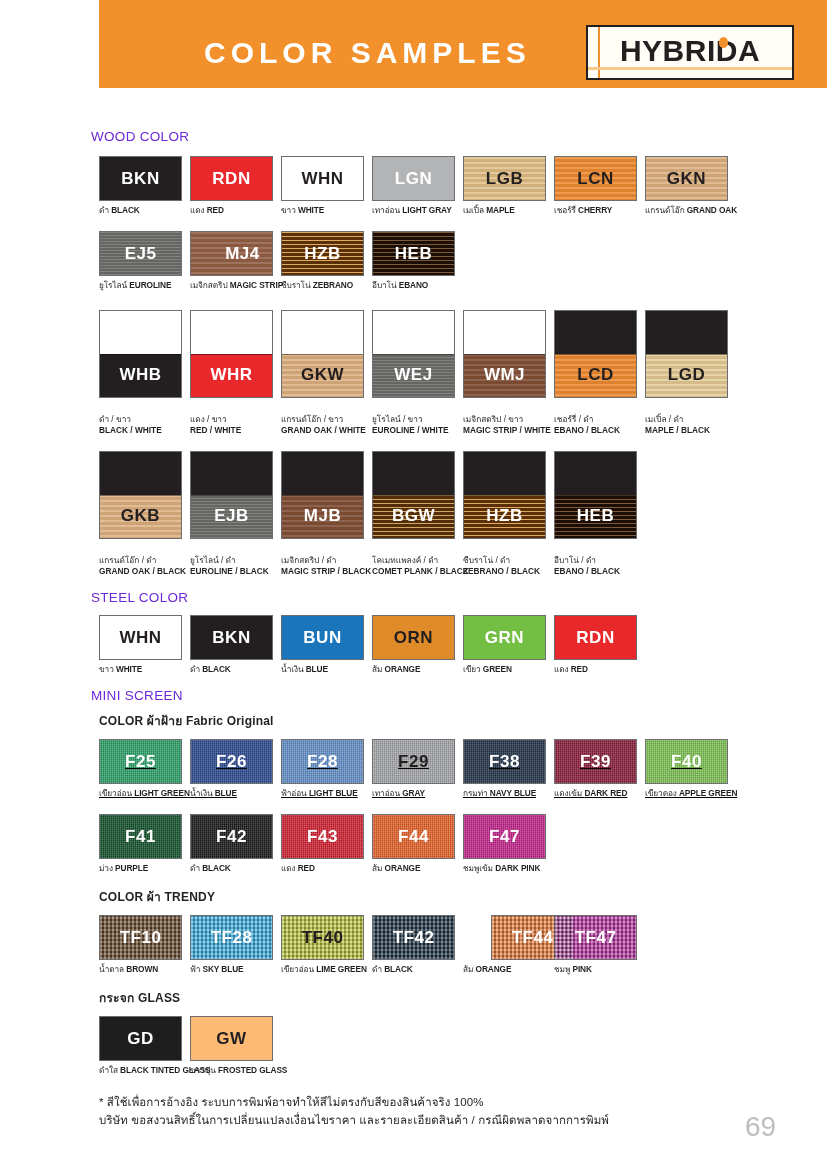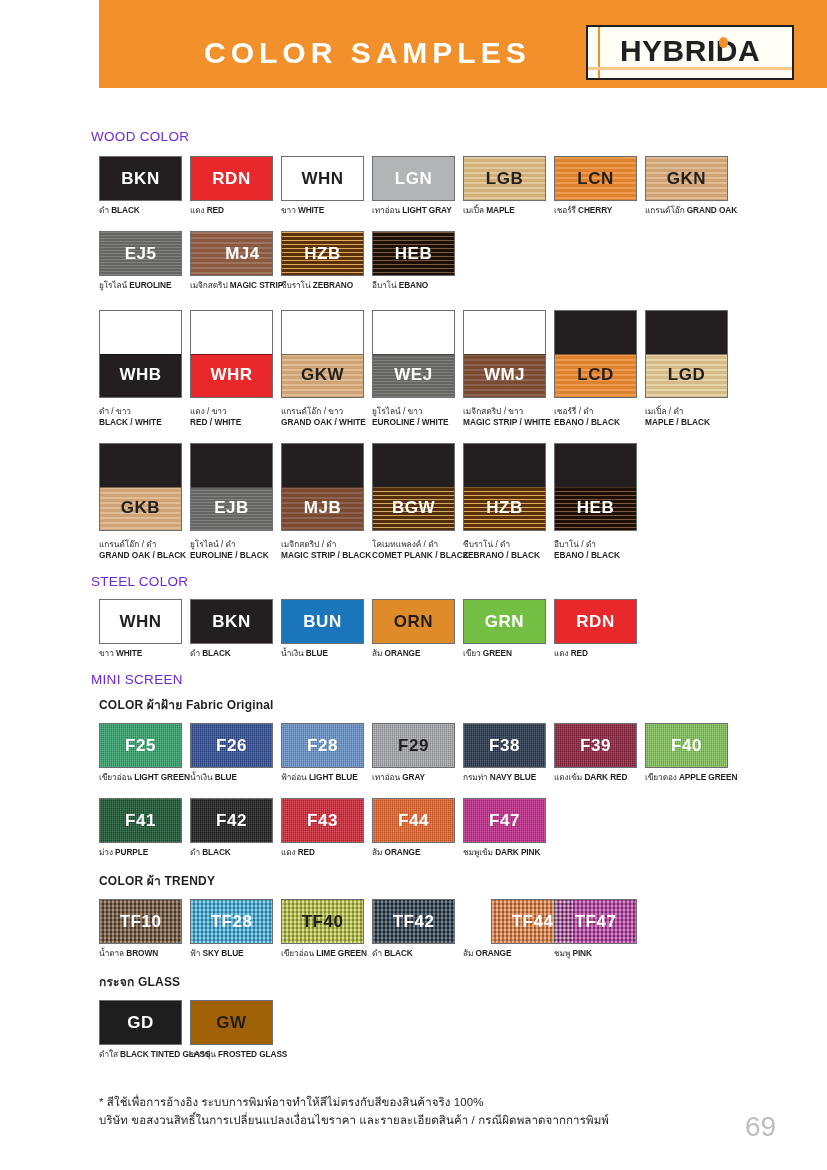--- a/index.html
+++ b/index.html
@@ -77,21 +77,21 @@
 
   .half-top { position: absolute; left: 0; top: 0; width: 100%; height: 50%; z-index: 1; }
   .half-bot { position: absolute; left: 0; bottom: 0; width: 100%; height: 50%; z-index: 1; }
   .split-line { position: absolute; left: 0; top: 50%; width: 100%; height: 1px; background: rgba(0,0,0,.45); z-index: 2; }
 
   .label {
     font-size: 8.3px; color: #231f20; line-height: 11px;
     margin-top: 4px; letter-spacing: -0.1px; white-space: nowrap;
   }
   .label b { font-weight: bold; }
-  .label-2 { font-size: 8.3px; color: #231f20; line-height: 10.5px; margin-top: 8px; white-space: nowrap; }
+  .label-2 { font-size: 8.3px; color: #231f20; line-height: 10.5px; margin-top: 16px; white-space: nowrap; }
   .label-2 .l1 { display: block; }
   .label-2 .l2 { display: block; font-weight: bold; }
 
   
   .tex-vgrain::after {
     content: ""; position: absolute; inset: 0; z-index: 2; pointer-events: none;
     background: repeating-linear-gradient(180deg, rgba(255,255,255,.16) 0px, rgba(255,255,255,.16) 1px, rgba(0,0,0,.10) 1px, rgba(0,0,0,.10) 3px);
     opacity: .85;
   }
   .tex-wood::after {
@@ -409,21 +409,21 @@
       </div>
       <div class="cell">
         <div class="swatch" style="background: rgb(232, 40, 43);">
           <span class="code" style="color: rgb(255, 255, 255);">RDN</span>
         </div>
         <div class="label"><span>แดง </span><b>RED</b></div>
       </div>
     </div>
     <div class="section-title" style="margin-top: 13px;">MINI SCREEN</div>
     <div class="sub-title" style="margin-top: 8px;">COLOR ผ้าฝ้าย Fabric Original</div>
-    <div class="row" style="margin-top: 9px;">
+    <div class="row" style="margin-top: 9px; text-decoration: underline;">
       <div class="cell">
         <div class="swatch tex-fabric" style="background: rgb(46, 163, 106);">
           <span class="code" style="color: rgb(255, 255, 255);">F25</span>
         </div>
         <div class="label"><span>เขียวอ่อน </span><b>LIGHT GREEN</b></div>
       </div>
       <div class="cell">
         <div class="swatch tex-fabric" style="background: rgb(45, 75, 147);">
           <span class="code" style="color: rgb(255, 255, 255);">F26</span>
         </div>
@@ -533,21 +533,21 @@
     </div>
     <div class="sub-title" style="margin-top: 13px;">กระจก GLASS</div>
     <div class="row" style="margin-top: 9px;">
       <div class="cell">
         <div class="swatch" style="background: rgb(30, 30, 30);">
           <span class="code" style="color: rgb(255, 255, 255);">GD</span>
         </div>
         <div class="label"><span>ดำใส </span><b>BLACK TINTED GLASS</b></div>
       </div>
       <div class="cell">
-        <div class="swatch" style="background: #a16207;">
+        <div class="swatch" style="background: #fdba74;">
           <span class="code" style="color: rgb(35, 31, 32);">GW</span>
         </div>
         <div class="label"><span>ขาวขุ่น </span><b>FROSTED GLASS</b></div>
       </div>
     </div>
   </div>
 
 <div class="footer">
   <div class="footer-line">* สีใช้เพื่อการอ้างอิง ระบบการพิมพ์อาจทำให้สีไม่ตรงกับสีของสินค้าจริง 100%</div>
   <div class="footer-line">บริษัท ขอสงวนสิทธิ์ในการเปลี่ยนแปลงเงื่อนไขราคา และรายละเอียดสินค้า / กรณีผิดพลาดจากการพิมพ์</div>

